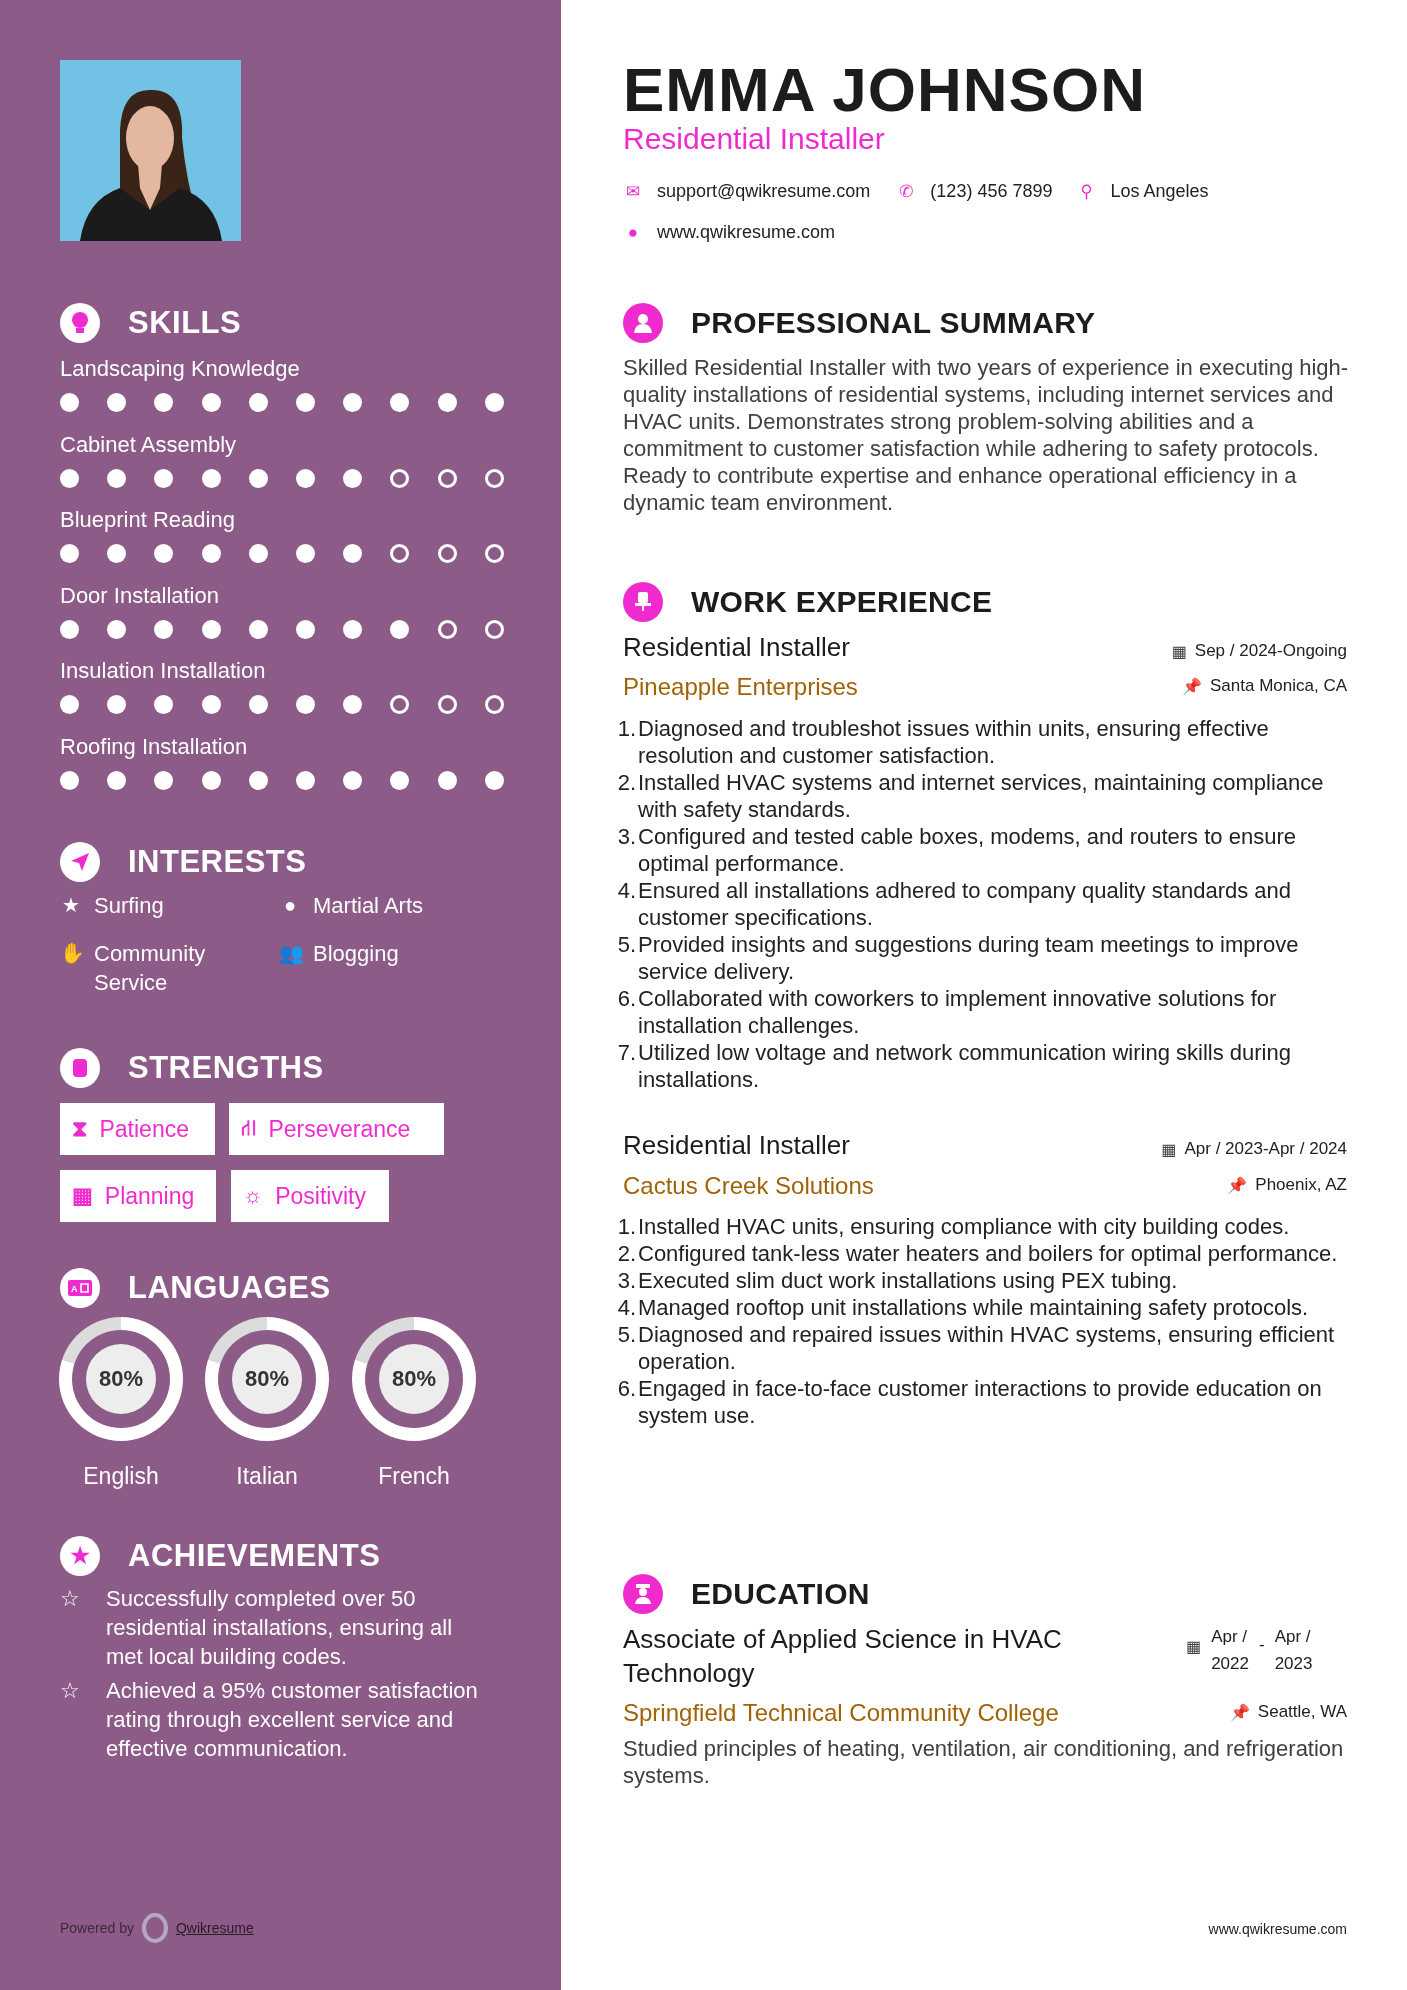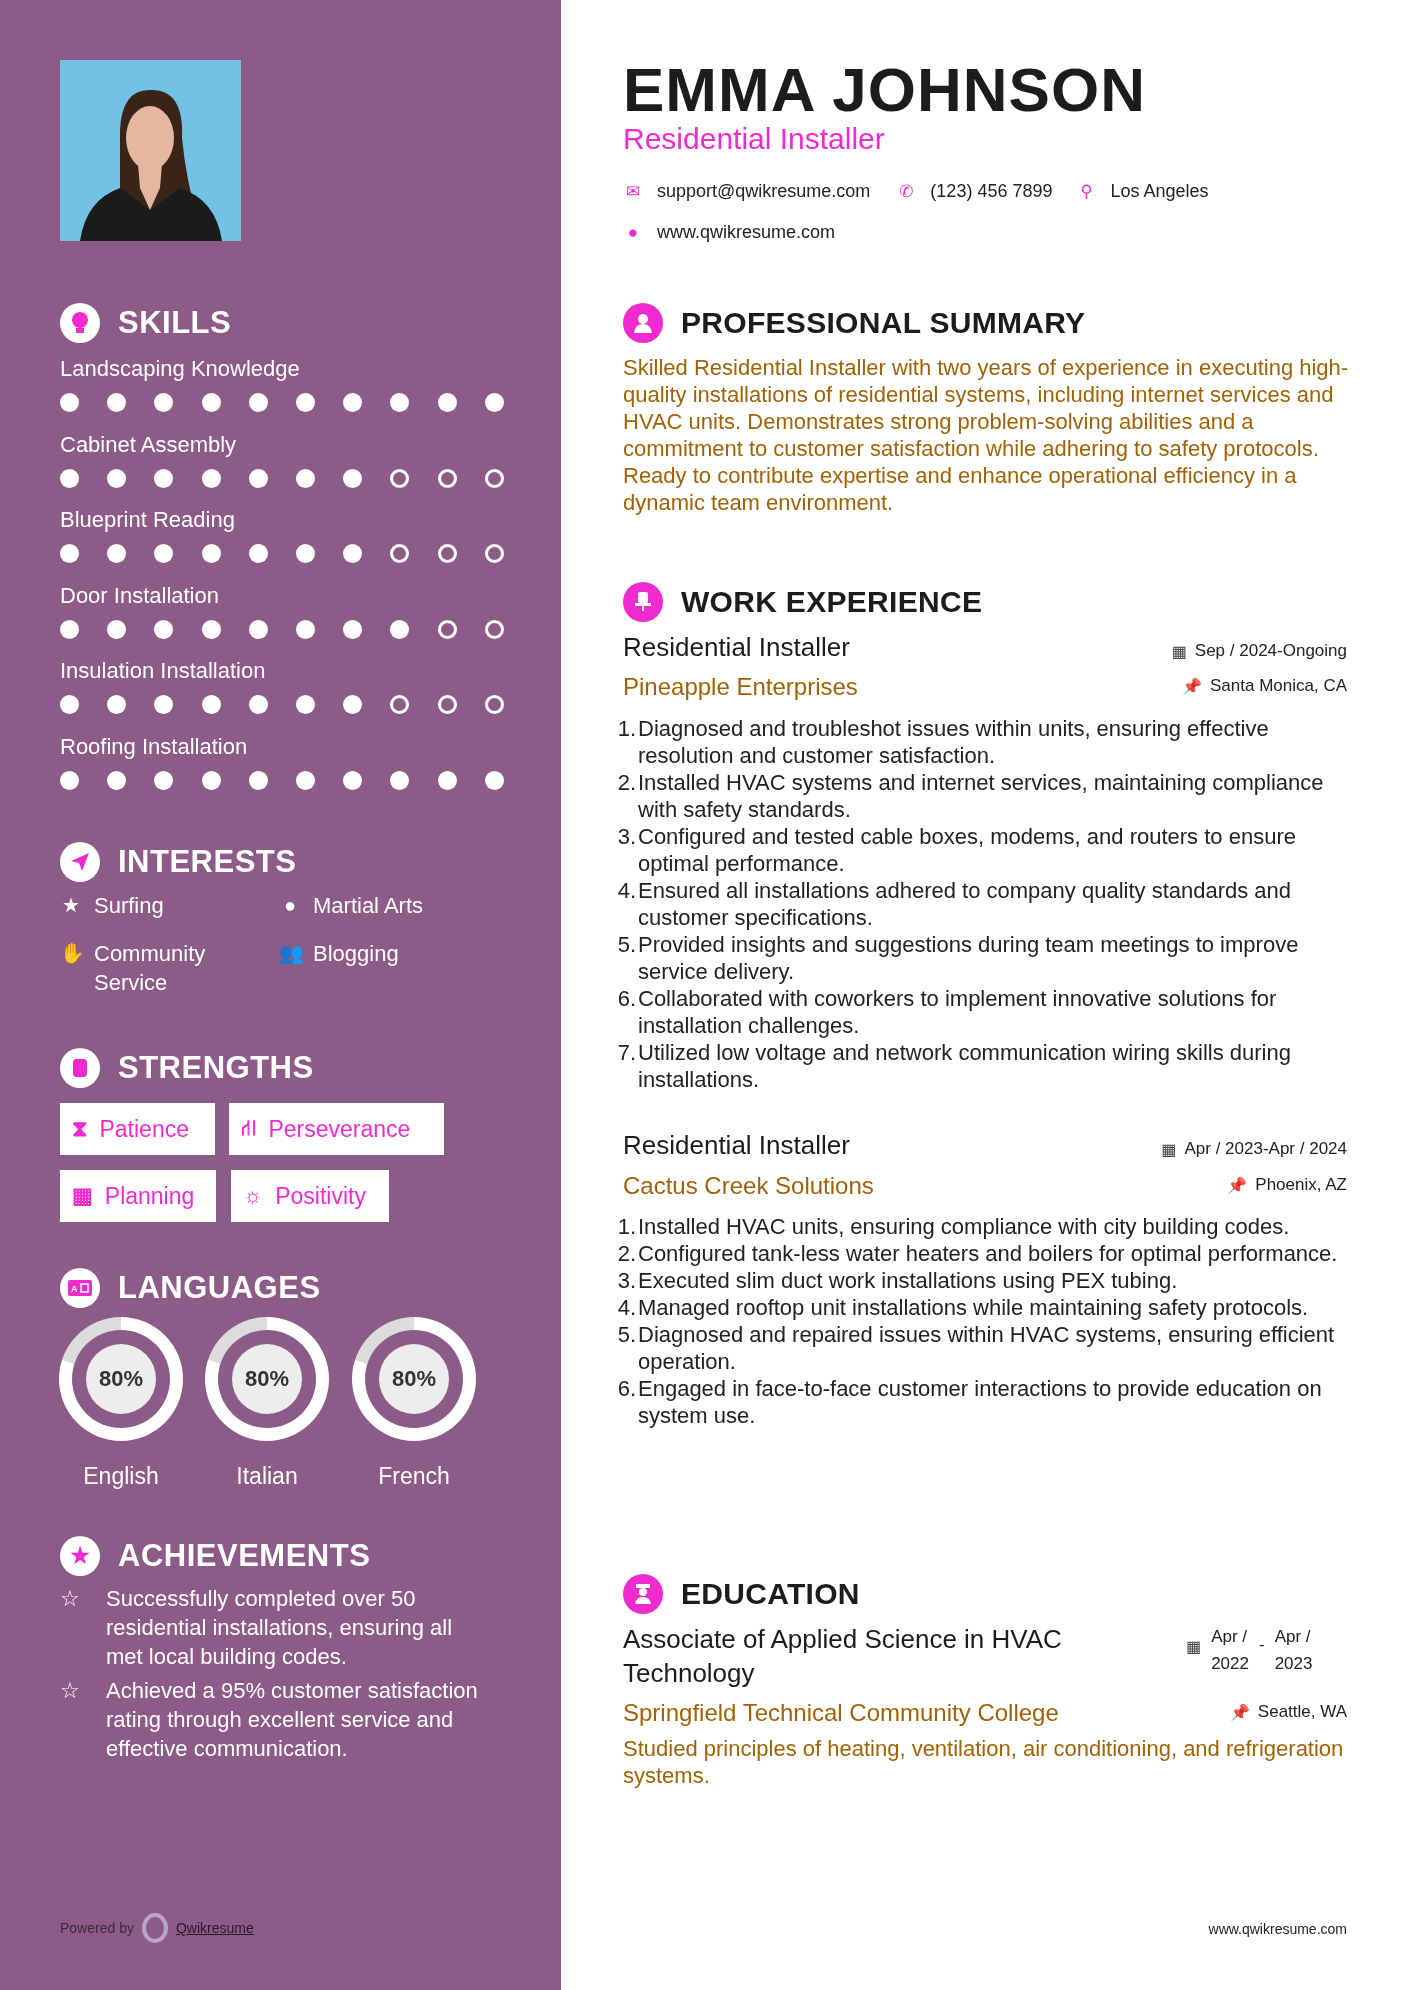--- a/index.html
+++ b/index.html
@@ -2,21 +2,21 @@
 <html><head>
 <meta charset="utf-8">
 <style>
   * { box-sizing: border-box; margin: 0; padding: 0; }
   html, body { width: 1407px; height: 1990px; background: #ffffff; overflow: hidden; }
   body { position: relative; font-family: "Liberation Sans", sans-serif; color: #222; }
   .sidebar { position: absolute; left: 0; top: 0; width: 561px; height: 1990px; background: #8d5b87; color: #fff; }
   .main { position: absolute; left: 561px; top: 0; width: 846px; height: 1508px; background: #fff; }
   .abs { position: absolute; }
   .photo { left: 60px; top: 60px; width: 181px; height: 181px; background: #72c2e6; overflow: hidden; }
-  .sec-head { display: flex; align-items: center; gap: 18px; }
+  .sec-head { display: flex; align-items: center; gap: 28px; }
   .sec-icon { width: 40px; height: 40px; border-radius: 50%; background: #fff; display: flex; align-items: center; justify-content: center; color: #ef2bd0; font-size: 22px; font-weight: bold; }
   .sec-title-l { font-size: 31px; font-weight: bold; letter-spacing: 0.5px; color: #fff; }
   .skill-label { font-size: 22px; color: #fff; }
   .dots { display: flex; gap: 0; }
   .dot { width: 19px; height: 19px; border-radius: 50%; margin-right: 28.2px; }
   .dot.on { background: #fff; }
   .dot.off { border: 3px solid #fff; background: transparent; }
   .interest { display: flex; align-items: flex-start; gap: 12px; font-size: 22px; color: #fff; line-height: 29px; }
   .interest .ico { width: 22px; font-size: 20px; text-align: center; }
   .tag { position: absolute; background: #fff; height: 52px; display: flex; align-items: center; padding: 0 12px; gap: 12px; color: #ef2bd0; font-size: 23px; }
@@ -27,21 +27,21 @@
   .ring-center { position: absolute; left: 27px; top: 27px; width: 70px; height: 70px; border-radius: 50%; background: #ededed; color: #333; font-weight: bold; font-size: 22px; display: flex; align-items: center; justify-content: center; }
   .lang-label { margin-top: 22px; font-size: 23px; color: #fff; }
   .ach { display: flex; gap: 14px; font-size: 22px; line-height: 29px; color: #fff; width: 430px; }
   .ach .ico { width: 32px; flex: none; font-size: 22px; }
   .name { font-size: 62px; font-weight: bold; color: #1c1c1c; letter-spacing: 1px; }
   .subtitle { font-size: 30px; color: #ef2bd0; }
   .contact { display: flex; align-items: center; gap: 14px; font-size: 18px; color: #222; }
   .contact .ico { color: #ef2bd0; font-size: 17px; width: 20px; text-align: center; }
   .sec-icon-r { width: 40px; height: 40px; border-radius: 50%; background: #ef2bd0; display: flex; align-items: center; justify-content: center; color: #fff; font-size: 20px; font-weight: bold; }
   .sec-title-r { font-size: 30px; font-weight: bold; color: #1c1c1c; letter-spacing: 0.3px; }
-  .para { font-size: 22px; line-height: 27px; color: #a16207; }
+  .para { font-size: 22px; line-height: 27px; color: #404040; }
   .job-title { font-size: 26px; color: #1c1c1c; }
   .company { font-size: 24px; color: #a16207; }
   .meta { font-size: 17px; color: #222; display: flex; align-items: center; gap: 8px; justify-content: flex-end; }
   .meta .ico { font-size: 16px; color: #444; }
   ol.bullets { list-style: none; font-size: 22px; line-height: 27px; color: #222; }
   ol.bullets li { display: flex; }
   ol.bullets li .num { width: 25px; flex: none; text-align: right; padding-right: 2px; }
   .footer-l { font-size: 14px; color: #3b2a39; display: flex; align-items: center; gap: 8px; justify-content: space-between; }
   .footer-l .q { width: 26px; height: 30px; border: 4px solid #b7a7c4; border-radius: 50%; }
   .footer-l .link { text-decoration: underline; color: #2a1a28; }

